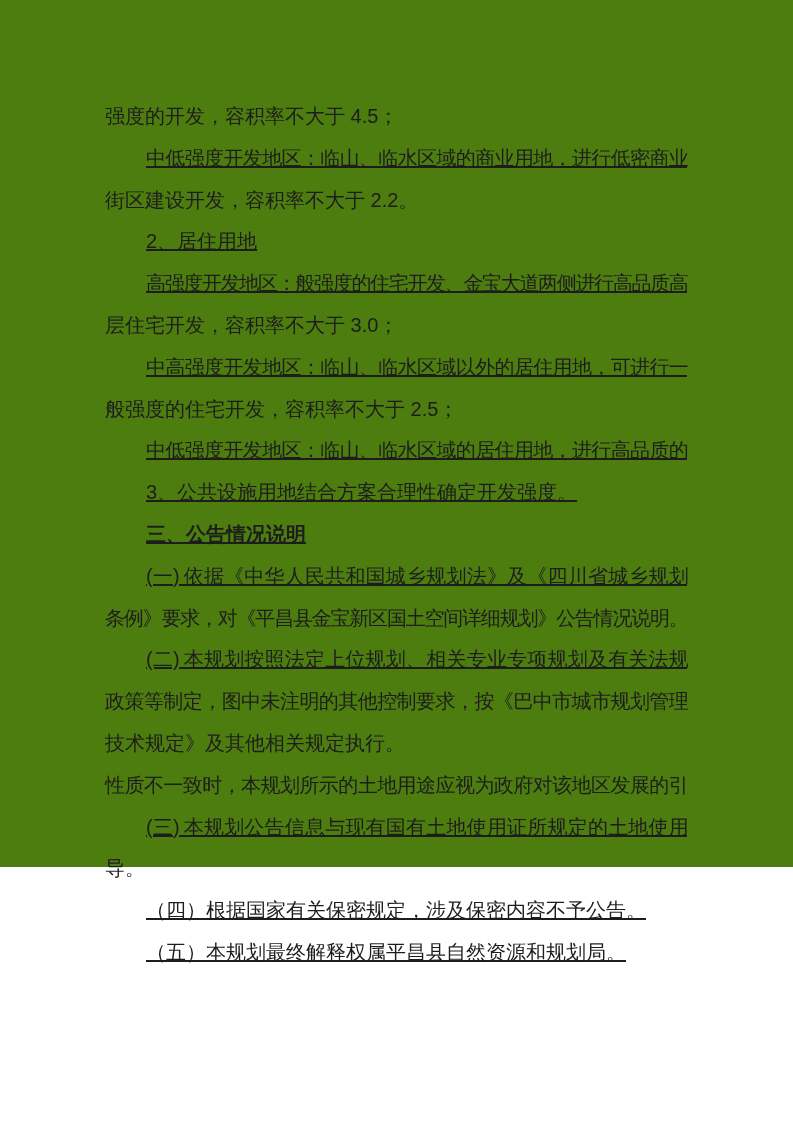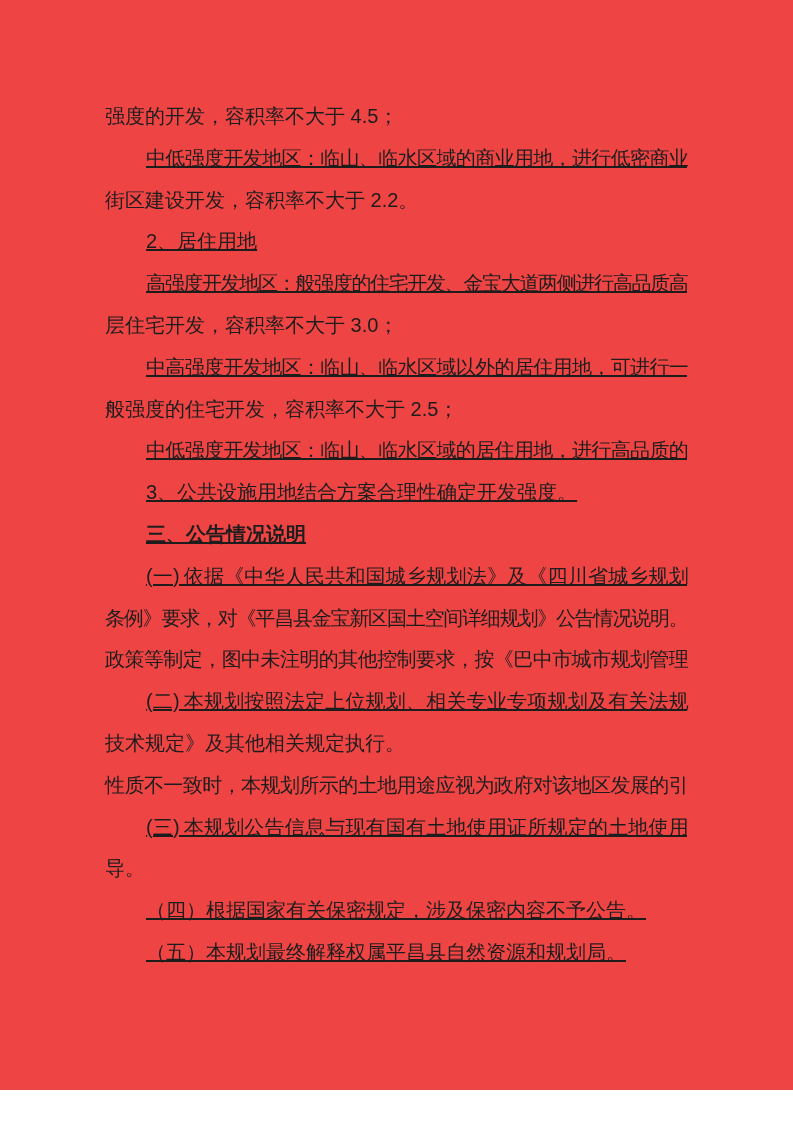--- a/index.html
+++ b/index.html
@@ -11,22 +11,22 @@
     position: relative;
     width: 793px;
     height: 1122px;
     overflow: hidden;
     font-family: "Liberation Sans", "DejaVu Sans", sans-serif;
   }
   .page {
     position: absolute;
     left: 0; top: 0;
     width: 793px;
-    height: 1090px;
-    background: #ef4444;
+    height: 867px;
+    background: #4d7c0f;
   }
   .doc {
     position: absolute;
     left: 105px;
     top: 96px;
     width: 582px;
     color: #1d1d1d;
     font-size: 20px;
   }
   .line {
@@ -60,22 +60,22 @@
     <div class="line indent">2、居住用地</div>
     <div class="line indent justify">高强度开发地区：般强度的住宅开发、金宝大道两侧进行高品质高</div>
     <div class="line">层住宅开发，容积率不大于 3.0；</div>
     <div class="line indent justify">中高强度开发地区：临山、临水区域以外的居住用地，可进行一</div>
     <div class="line">般强度的住宅开发，容积率不大于 2.5；</div>
     <div class="line indent justify">中低强度开发地区：临山、临水区域的居住用地，进行高品质的</div>
     <div class="line indent">3、公共设施用地结合方案合理性确定开发强度。</div>
     <div class="line indent bold">三、公告情况说明</div>
     <div class="line indent justify">(一) 依据《中华人民共和国城乡规划法》及《四川省城乡规划</div>
     <div class="line justify">条例》要求，对《平昌县金宝新区国土空间详细规划》公告情况说明。</div>
+    <div class="line indent justify">(二) 本规划按照法定上位规划、相关专业专项规划及有关法规</div>
     <div class="line justify">政策等制定，图中未注明的其他控制要求，按《巴中市城市规划管理</div>
-    <div class="line indent justify">(二) 本规划按照法定上位规划、相关专业专项规划及有关法规</div>
     <div class="line">技术规定》及其他相关规定执行。</div>
     <div class="line justify">性质不一致时，本规划所示的土地用途应视为政府对该地区发展的引</div>
     <div class="line indent justify">(三) 本规划公告信息与现有国有土地使用证所规定的土地使用</div>
     <div class="line">导。</div>
     <div class="line indent">（四）根据国家有关保密规定，涉及保密内容不予公告。</div>
     <div class="line indent">（五）本规划最终解释权属平昌县自然资源和规划局。</div>
   </div>
 </div>
 
 </body></html>

